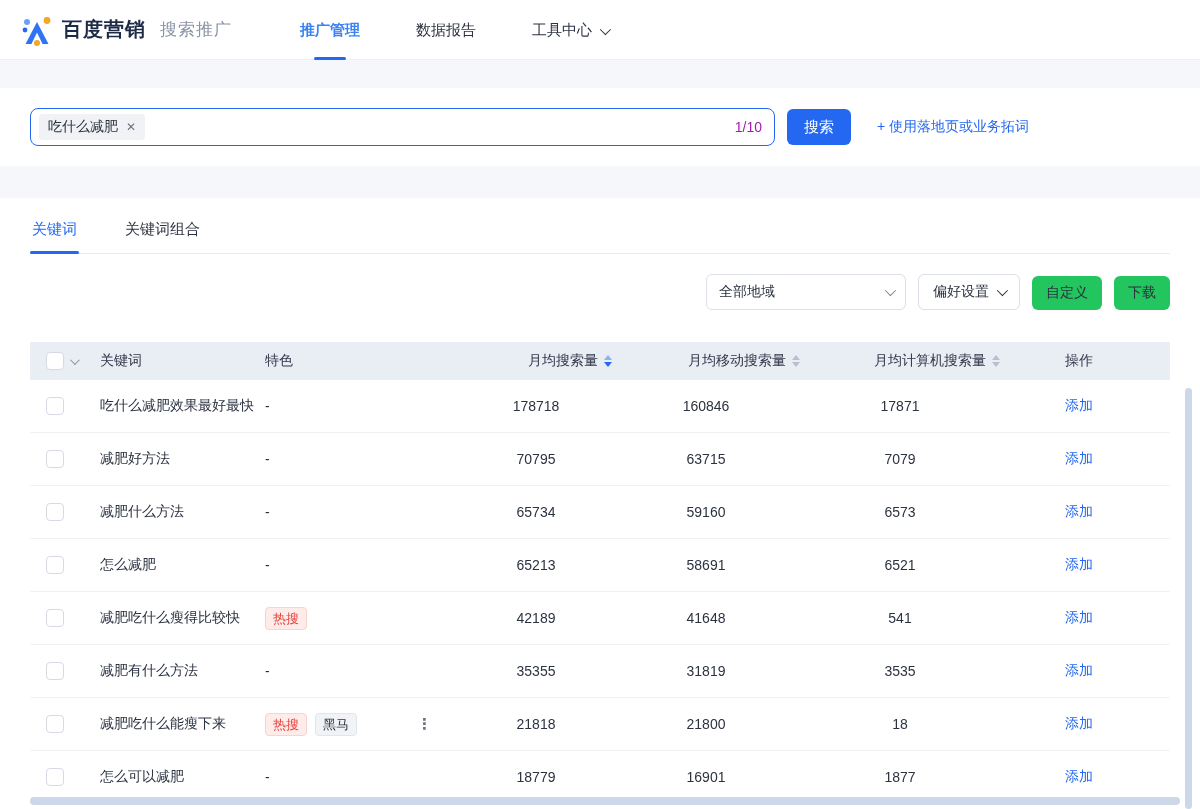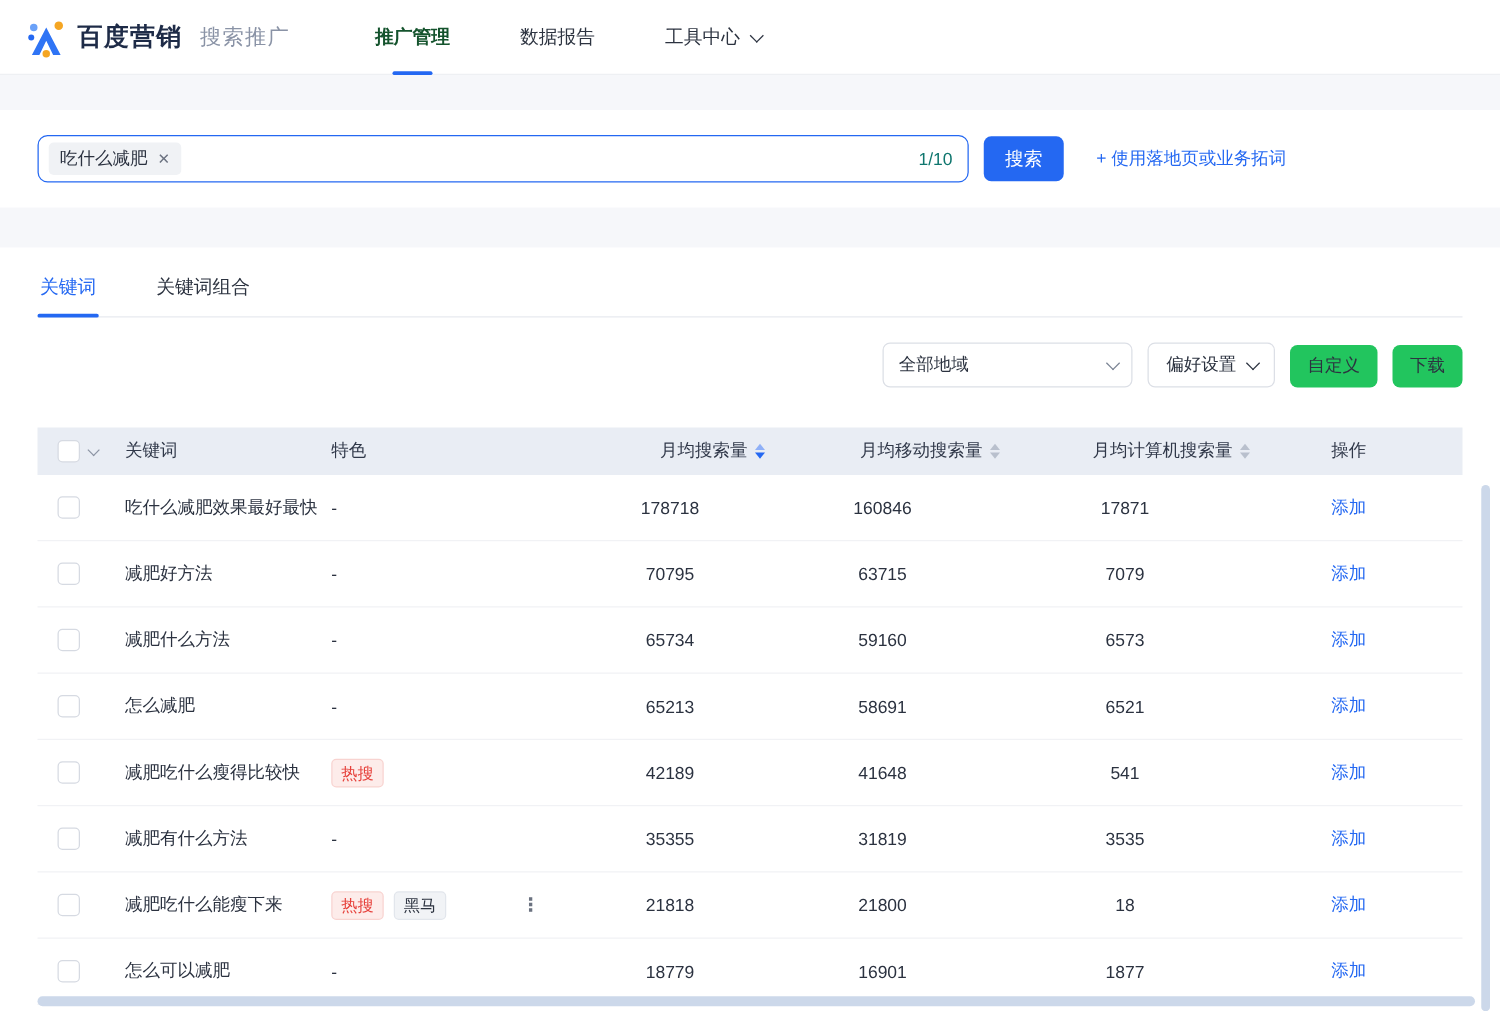--- a/index.html
+++ b/index.html
@@ -10,37 +10,37 @@
   
   .navbar { position:absolute; top:0; left:0; right:0; height:60px; background:#fff;
             border-bottom:1px solid #eef0f3; display:flex; align-items:center; padding:0 20px; z-index:3; }
   .logo { display:flex; align-items:center; gap:8px; }
   .logo-mark { width:34px; height:34px; }
   .logo-text { font-size:20px; font-weight:bold; color:#1e2b47; letter-spacing:1px; }
   .logo-sub { font-size:17px; color:#8a93a6; margin-left:6px; letter-spacing:1px; }
   .nav-items { display:flex; align-items:center; margin-left:40px; height:60px; }
   .nav-item { position:relative; height:60px; line-height:60px; padding:0 4px; margin:0 24px;
               font-size:15px; color:#2c3340; cursor:pointer; white-space:nowrap; }
-  .nav-item.active { color:#14532d; font-weight:bold; }
+  .nav-item.active { color:#3b82f6; font-weight:bold; }
   .nav-item.active::after { content:""; position:absolute; left:50%; transform:translateX(-50%);
               bottom:0; width:32px; height:3px; background:#2468f2; border-radius:2px; }
   .chev { display:inline-block; width:8px; height:8px; border-right:1.6px solid currentColor;
           border-bottom:1.6px solid currentColor; transform:rotate(45deg) translateY(-2px);
           margin-left:8px; vertical-align:middle; }
   .chev.gray { color:#7b8494; }
 
   
   .search-card { position:absolute; top:88px; left:0; right:0; height:78px; background:#fff;
                  display:flex; align-items:center; padding:0 30px; z-index:2; }
   .kw-input { width:745px; height:38px; border:1.5px solid #2468f2; border-radius:8px; background:#fff;
               display:flex; align-items:center; padding:0 12px 0 8px; }
   .kw-tag { display:inline-flex; align-items:center; gap:8px; background:#f0f2f5; border-radius:4px;
             height:26px; padding:0 9px; font-size:14px; color:#2b3240; }
   .kw-tag .x { font-size:12px; color:#6b7280; cursor:pointer; }
-  .kw-counter { margin-left:auto; font-size:14px; color:#0f766e; }
+  .kw-counter { margin-left:auto; font-size:14px; color:#a21caf; }
   .search-btn { width:64px; height:36px; margin-left:12px; background:#2468f2; color:#fff; border:none;
                 border-radius:6px; font-size:15px; font-family:inherit; cursor:pointer; }
   .expand-link { margin-left:26px; font-size:14px; color:#2468f2; text-decoration:none; cursor:pointer; }
 
   
   .main-card { position:absolute; top:198px; left:0; right:0; bottom:0; background:#fff;
                padding:18px 30px 0 30px; overflow:hidden; }
   .tabs { display:flex; gap:44px; border-bottom:1px solid #e8eaef; height:38px; }
   .tab { position:relative; font-size:15px; color:#2c3340; padding:4px 2px 0 2px; cursor:pointer; }
   .tab.active { color:#2468f2; }

